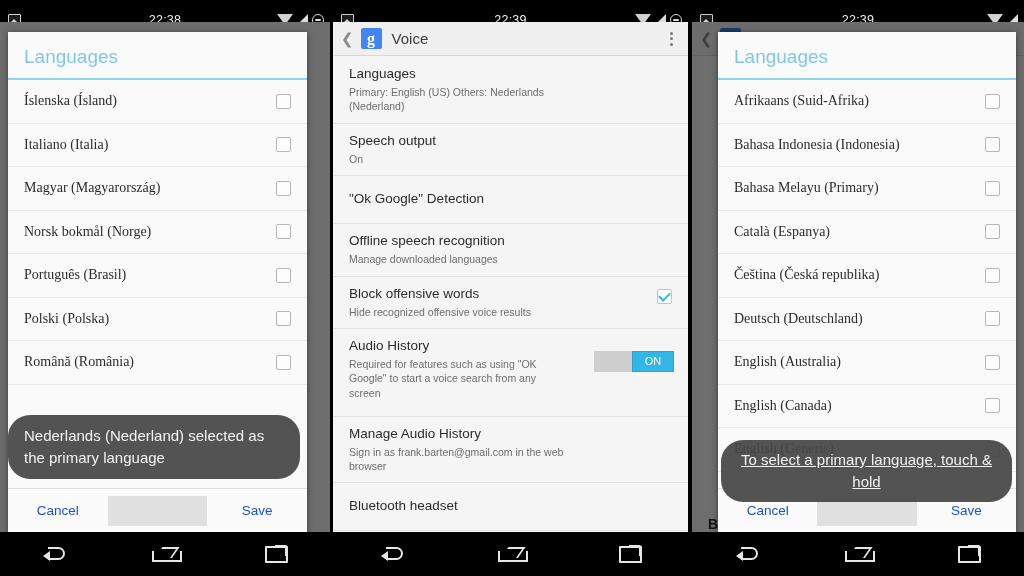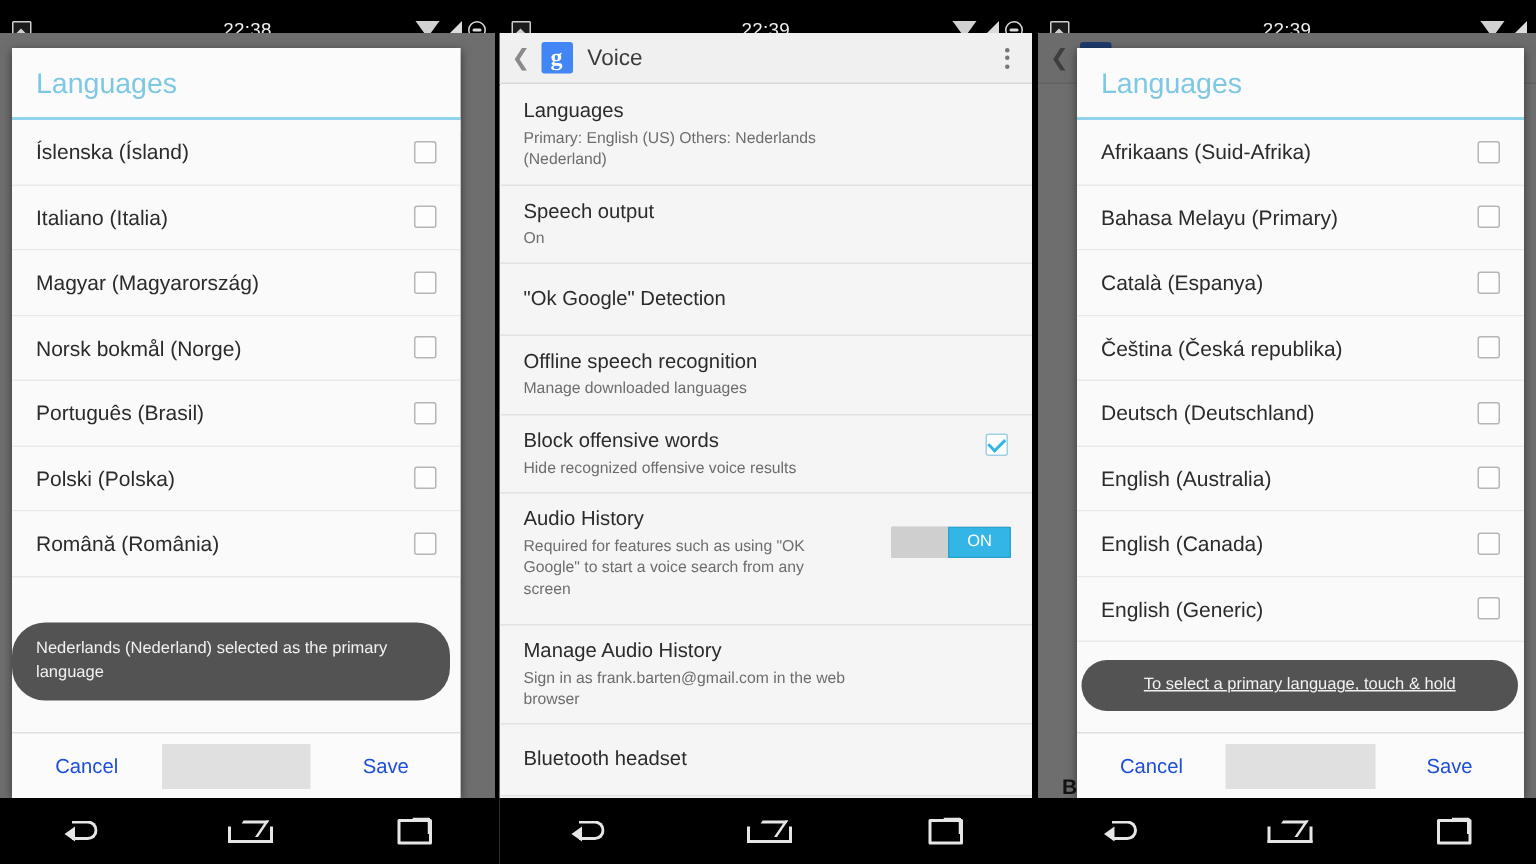--- a/index.html
+++ b/index.html
@@ -142,21 +142,21 @@
   .dlg-title {
     padding:14px 16px 10px 16px;
     font-size:19px; color:#7ec8e3; font-weight:normal;
     background:#fbfbfb;
   }
   .dlg-rule { height:2px; background:#8fd4ea; }
   .dlg-list { flex:1; position:relative; overflow:hidden; background:#fafafa; }
   .lrow {
     height:43.5px; display:flex; align-items:center;
     padding:12px 16px; border-bottom:1px solid #e9e9e9;
-    background:#fafafa; position:relative;
+    background:#fafafa; position:relative;font-family:Liberation Serif, serif;
   }
   .lrow .label { font-size:14px; color:#2b2b2b; flex:1; }
   .cb {
     width:15px;height:15px;border:1.5px solid #b6b6b6;border-radius:2px;background:#fdfdfd;
   }
   .cb.checked { border-color:#9fcfe4; position:relative; background:#fff; }
   .cb.checked:after{
     content:""; position:absolute; left:2px; top:3.5px;
     width:9px;height:5px;border-left:2.4px solid #33b5e5;border-bottom:2.4px solid #33b5e5;
     transform: rotate(-45deg);
@@ -165,21 +165,21 @@
     height:44px; display:flex; border-top:1px solid #e0e0e0; background:#fbfbfb;
   }
   .dlg-buttons > div {
     flex:1; display:flex;align-items:center;justify-content:center;
     font-size:13.5px; color:#1d4ed8;
   }
   .btn-div { width:1px; background:#e0e0e0; height:30px; align-self:center; }
 
   .toast {
     position:absolute; background:rgba(70,70,70,.93); color:#f2f2f2;
-    border-radius:22px; padding:10px 16px; font-size:11px; line-height:1.45;
+    border-radius:22px; padding:10px 16px; font-size:15px; line-height:1.45;
     z-index:40;
   }
 
   
   #p1-dialog { left:8px; top:32px; width:299px; bottom:44px; }
   #p1-clip { position:absolute; top:0; left:0; right:0; height:8px; background:#fafafa; border-bottom:1px solid #e9e9e9; }
   #p1-toast { left:8px; top:415px; width:292px; }
 
   
   #p3-dialog { left:26px; top:32px; width:298px; bottom:44px; }
@@ -361,20 +361,24 @@
 
     <div class="dialog" id="p3-dialog">
       <div class="dlg-title">Languages</div>
       <div class="dlg-rule"></div>
       <div class="dlg-list" id="p3-list">
           <div class="lrow">
             <span class="label">Afrikaans (Suid-Afrika)</span>
             <span class="cb"></span>
           </div>
           <div class="lrow">
+            <span class="label">Bahasa Indonesia (Indonesia)</span>
+            <span class="cb"></span>
+          </div>
+          <div class="lrow">
             <span class="label">Bahasa Melayu (Primary)</span>
             <span class="cb"></span>
           </div>
           <div class="lrow">
             <span class="label">Català (Espanya)</span>
             <span class="cb"></span>
           </div>
           <div class="lrow">
             <span class="label">Čeština (Česká republika)</span>
             <span class="cb"></span>

